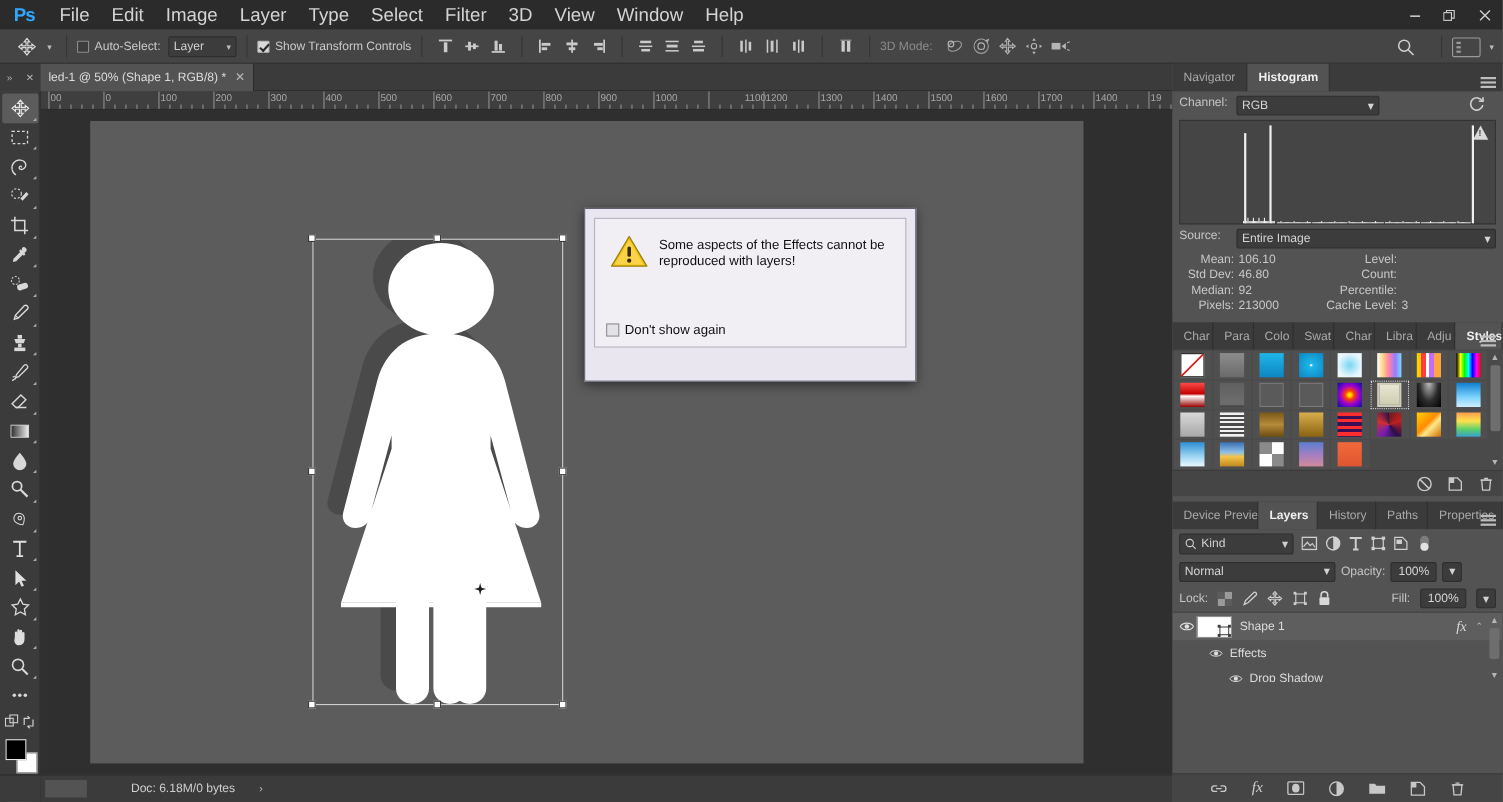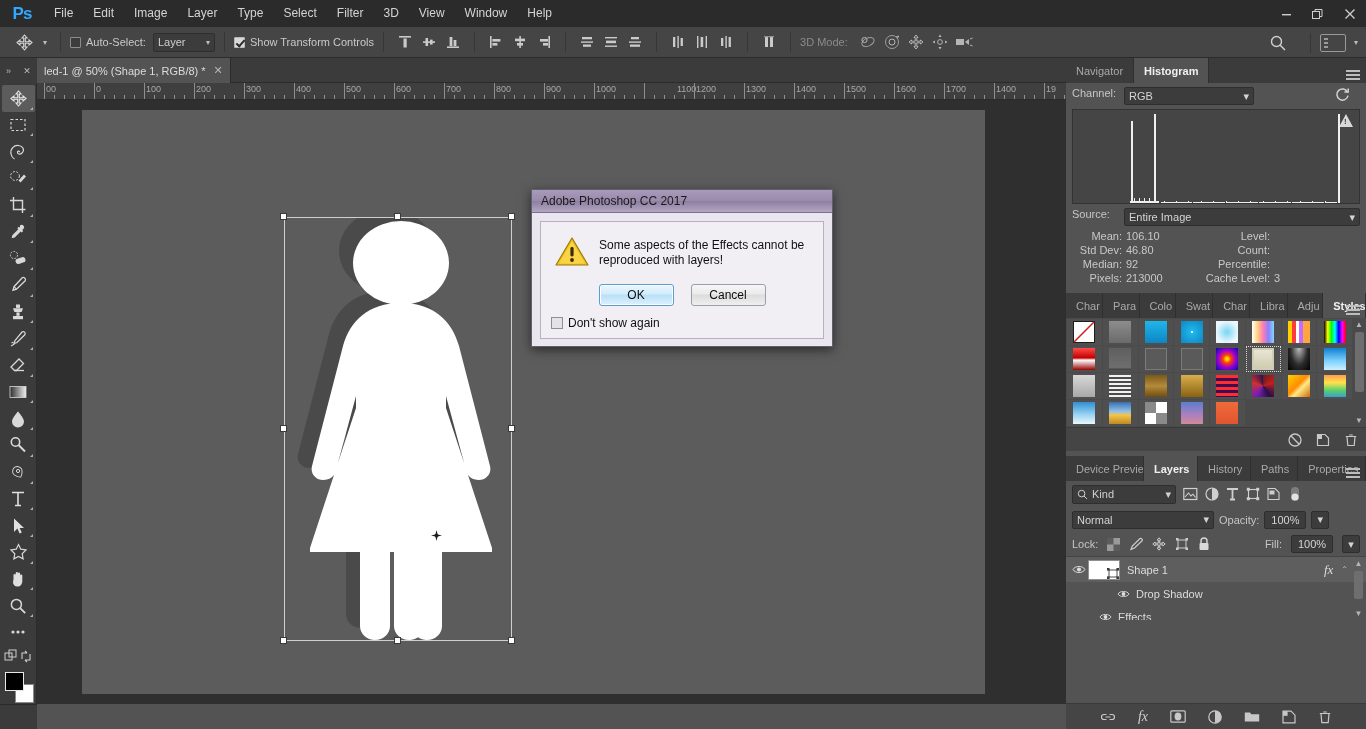--- a/index.html
+++ b/index.html
@@ -4,21 +4,21 @@
 <style>
   * { box-sizing: border-box; margin:0; padding:0; }
   html,body{ width:1366px; height:729px; overflow:hidden; background:#535353;
     font-family:"Liberation Sans", sans-serif; font-size:11px; color:#c3c3c3; -webkit-font-smoothing:antialiased;}
   .app{position:relative;width:1366px;height:729px;background:#535353;}
 
   
   .menubar{position:absolute;left:0;top:0;width:1366px;height:27px;background:#2b2b2b;display:flex;align-items:center;}
   .ps-logo{width:44px;height:27px;display:flex;align-items:center;justify-content:center;
     font-weight:bold;font-size:17px;color:#31a8ff;letter-spacing:-1px;font-family:"Liberation Sans",sans-serif;}
-  .menu-item{padding:0 10px;height:27px;line-height:27px;font-size:12px;color:#d4d4d4;cursor:default;}
+  .menu-item{padding:0 10px;height:27px;line-height:27px;font-size:17px;color:#d4d4d4;cursor:default;}
   .win-btns{position:absolute;right:0;top:0;height:27px;display:flex;}
   .win-btn{width:32px;height:27px;display:flex;align-items:center;justify-content:center;color:#cfcfcf;font-size:12px;}
 
   
   .optbar{position:absolute;left:0;top:27px;width:1366px;height:31px;background:#454545;
     border-bottom:1px solid #2b2b2b;display:flex;align-items:center;}
   .opt-tool{width:30px;height:26px;display:flex;align-items:center;justify-content:center;margin-left:9px;}
   .chev{width:12px;height:26px;display:flex;align-items:center;justify-content:center;color:#bcbcbc;font-size:8px;}
   .vsep{width:1px;height:20px;background:#363636;margin:0 9px;}
   .cb{width:11px;height:11px;border:1px solid #8c8c8c;background:#3c3c3c;display:inline-block;
@@ -649,20 +649,25 @@
       <div class="handle" style="left:426px;top:527px"></div>
 
       <svg class="pivot" viewBox="0 0 11 11">
         <path d="M5.5 0 L6.6 4.4 L11 5.5 L6.6 6.6 L5.5 11 L4.4 6.6 L0 5.5 L4.4 4.4 Z" fill="#1d1d1d"></path>
         <circle cx="5.5" cy="5.5" r="1.5" fill="none" stroke="#1d1d1d" stroke-width="0.9"></circle>
       </svg>
     </div>
   </div>
 
   <div class="statusbar-left"></div>
+  <div class="statusbar">
+    <div class="zoomfield"></div>
+    <span class="status-txt">Doc: 6.18M/0 bytes</span>
+    <span class="status-arw">›</span>
+  </div>
 
   <div class="rightdock">
 
     <div class="panel-tabs">
       <div class="ptab wide">Navigator</div>
       <div class="ptab wide active">Histogram</div>
       <div class="pmenu">
           <span class="hamb"></span>
         </div>
     </div>
@@ -1188,40 +1193,40 @@
               <rect x="10.4" y="1" width="2.6" height="2.6" fill="#3a3a3a"></rect>
               <rect x="1" y="9.4" width="2.6" height="2.6" fill="#3a3a3a"></rect>
               <rect x="10.4" y="9.4" width="2.6" height="2.6" fill="#3a3a3a"></rect>
             </svg>
         </span>
         <span>Shape 1</span>
         <span style="margin-left:auto;font-style:italic;font-family:'Liberation Serif',serif;font-size:13px;margin-right:8px">fx</span>
         <span style="font-size:8px;color:#c0c0c0;margin-right:14px">⌃</span>
       </div>
 
+      <div class="layer-row" style="padding-left:30px">
+        <span class="eye">
+          <svg width="13" height="10" viewBox="0 0 13 10">
+              <path d="M1 5 C2.7 1.6 10.3 1.6 12 5 C10.3 8.4 2.7 8.4 1 5 Z" fill="none" stroke="#dcdcdc" stroke-width="0.9"></path>
+              <circle cx="6.5" cy="5" r="1.9" fill="#dcdcdc"></circle>
+            </svg>
+        </span>
+        <span style="margin-left:4px">Effects</span>
+      </div>
+
       <div class="layer-row" style="padding-left:48px">
         <span class="eye">
           <svg width="13" height="10" viewBox="0 0 13 10">
               <path d="M1 5 C2.7 1.6 10.3 1.6 12 5 C10.3 8.4 2.7 8.4 1 5 Z" fill="none" stroke="#dcdcdc" stroke-width="0.9"></path>
               <circle cx="6.5" cy="5" r="1.9" fill="#dcdcdc"></circle>
             </svg>
         </span>
         <span style="margin-left:4px">Drop Shadow</span>
       </div>
 
-      <div class="layer-row" style="padding-left:30px">
-        <span class="eye">
-          <svg width="13" height="10" viewBox="0 0 13 10">
-              <path d="M1 5 C2.7 1.6 10.3 1.6 12 5 C10.3 8.4 2.7 8.4 1 5 Z" fill="none" stroke="#dcdcdc" stroke-width="0.9"></path>
-              <circle cx="6.5" cy="5" r="1.9" fill="#dcdcdc"></circle>
-            </svg>
-        </span>
-        <span style="margin-left:4px">Effects</span>
-      </div>
-
       <div style="position:absolute;right:2px;top:2px;width:11px;bottom:2px;">
         <div style="color:#b5b5b5;font-size:8px;text-align:center">▲</div>
         <div style="position:absolute;left:1px;top:12px;width:9px;height:28px;background:#6e6e6e;border-radius:2px"></div>
         <div style="position:absolute;bottom:0;left:0;right:0;color:#b5b5b5;font-size:8px;text-align:center">▼</div>
       </div>
     </div>
 
     <div class="layers-bottom">
       <div>
         <svg width="16" height="12" viewBox="0 0 16 12">
@@ -1255,39 +1260,32 @@
       <div>
         <svg width="14" height="14" viewBox="0 0 14 14">
             <path d="M3 3.5 H11 L10.2 12.6 H3.8 Z" fill="none" stroke="#c8c8c8" stroke-width="1.2"></path>
             <path d="M1.8 3.5 H12.2 M5.2 2 H8.8" stroke="#c8c8c8" stroke-width="1.2"></path>
           </svg>
       </div>
     </div>
   </div>
 
   <div class="dlg">
-    <div class="dlg-title">
-      <span>Adobe Photoshop CC 2017</span>
-    </div>
     <div class="dlg-inner">
       <div class="dlg-msg">
         <div class="warn-ico">
           <svg width="34" height="31" viewBox="0 0 34 31">
             <path d="M17 2 L33 29 H1 Z" fill="#f0c419" stroke="#9c7d0a" stroke-width="1.2" stroke-linejoin="round"></path>
             <path d="M17 5.5 L30 27.5 H4 Z" fill="#fbd349"></path>
             <rect x="15.4" y="11" width="3.2" height="9.5" rx="1.4" fill="#3a2d00"></rect>
             <circle cx="17" cy="24" r="1.9" fill="#3a2d00"></circle>
           </svg>
         </div>
         <div class="dlg-text">Some aspects of the Effects cannot be reproduced with layers!</div>
       </div>
-      <div class="dlg-btns">
-        <div class="btn primary">OK</div>
-        <div class="btn">Cancel</div>
-      </div>
       <label class="dlg-chk">
         <span class="wcb"></span>
         <span>Don't show again</span>
       </label>
     </div>
   </div>
 
 </div>
 
 </body></html>

